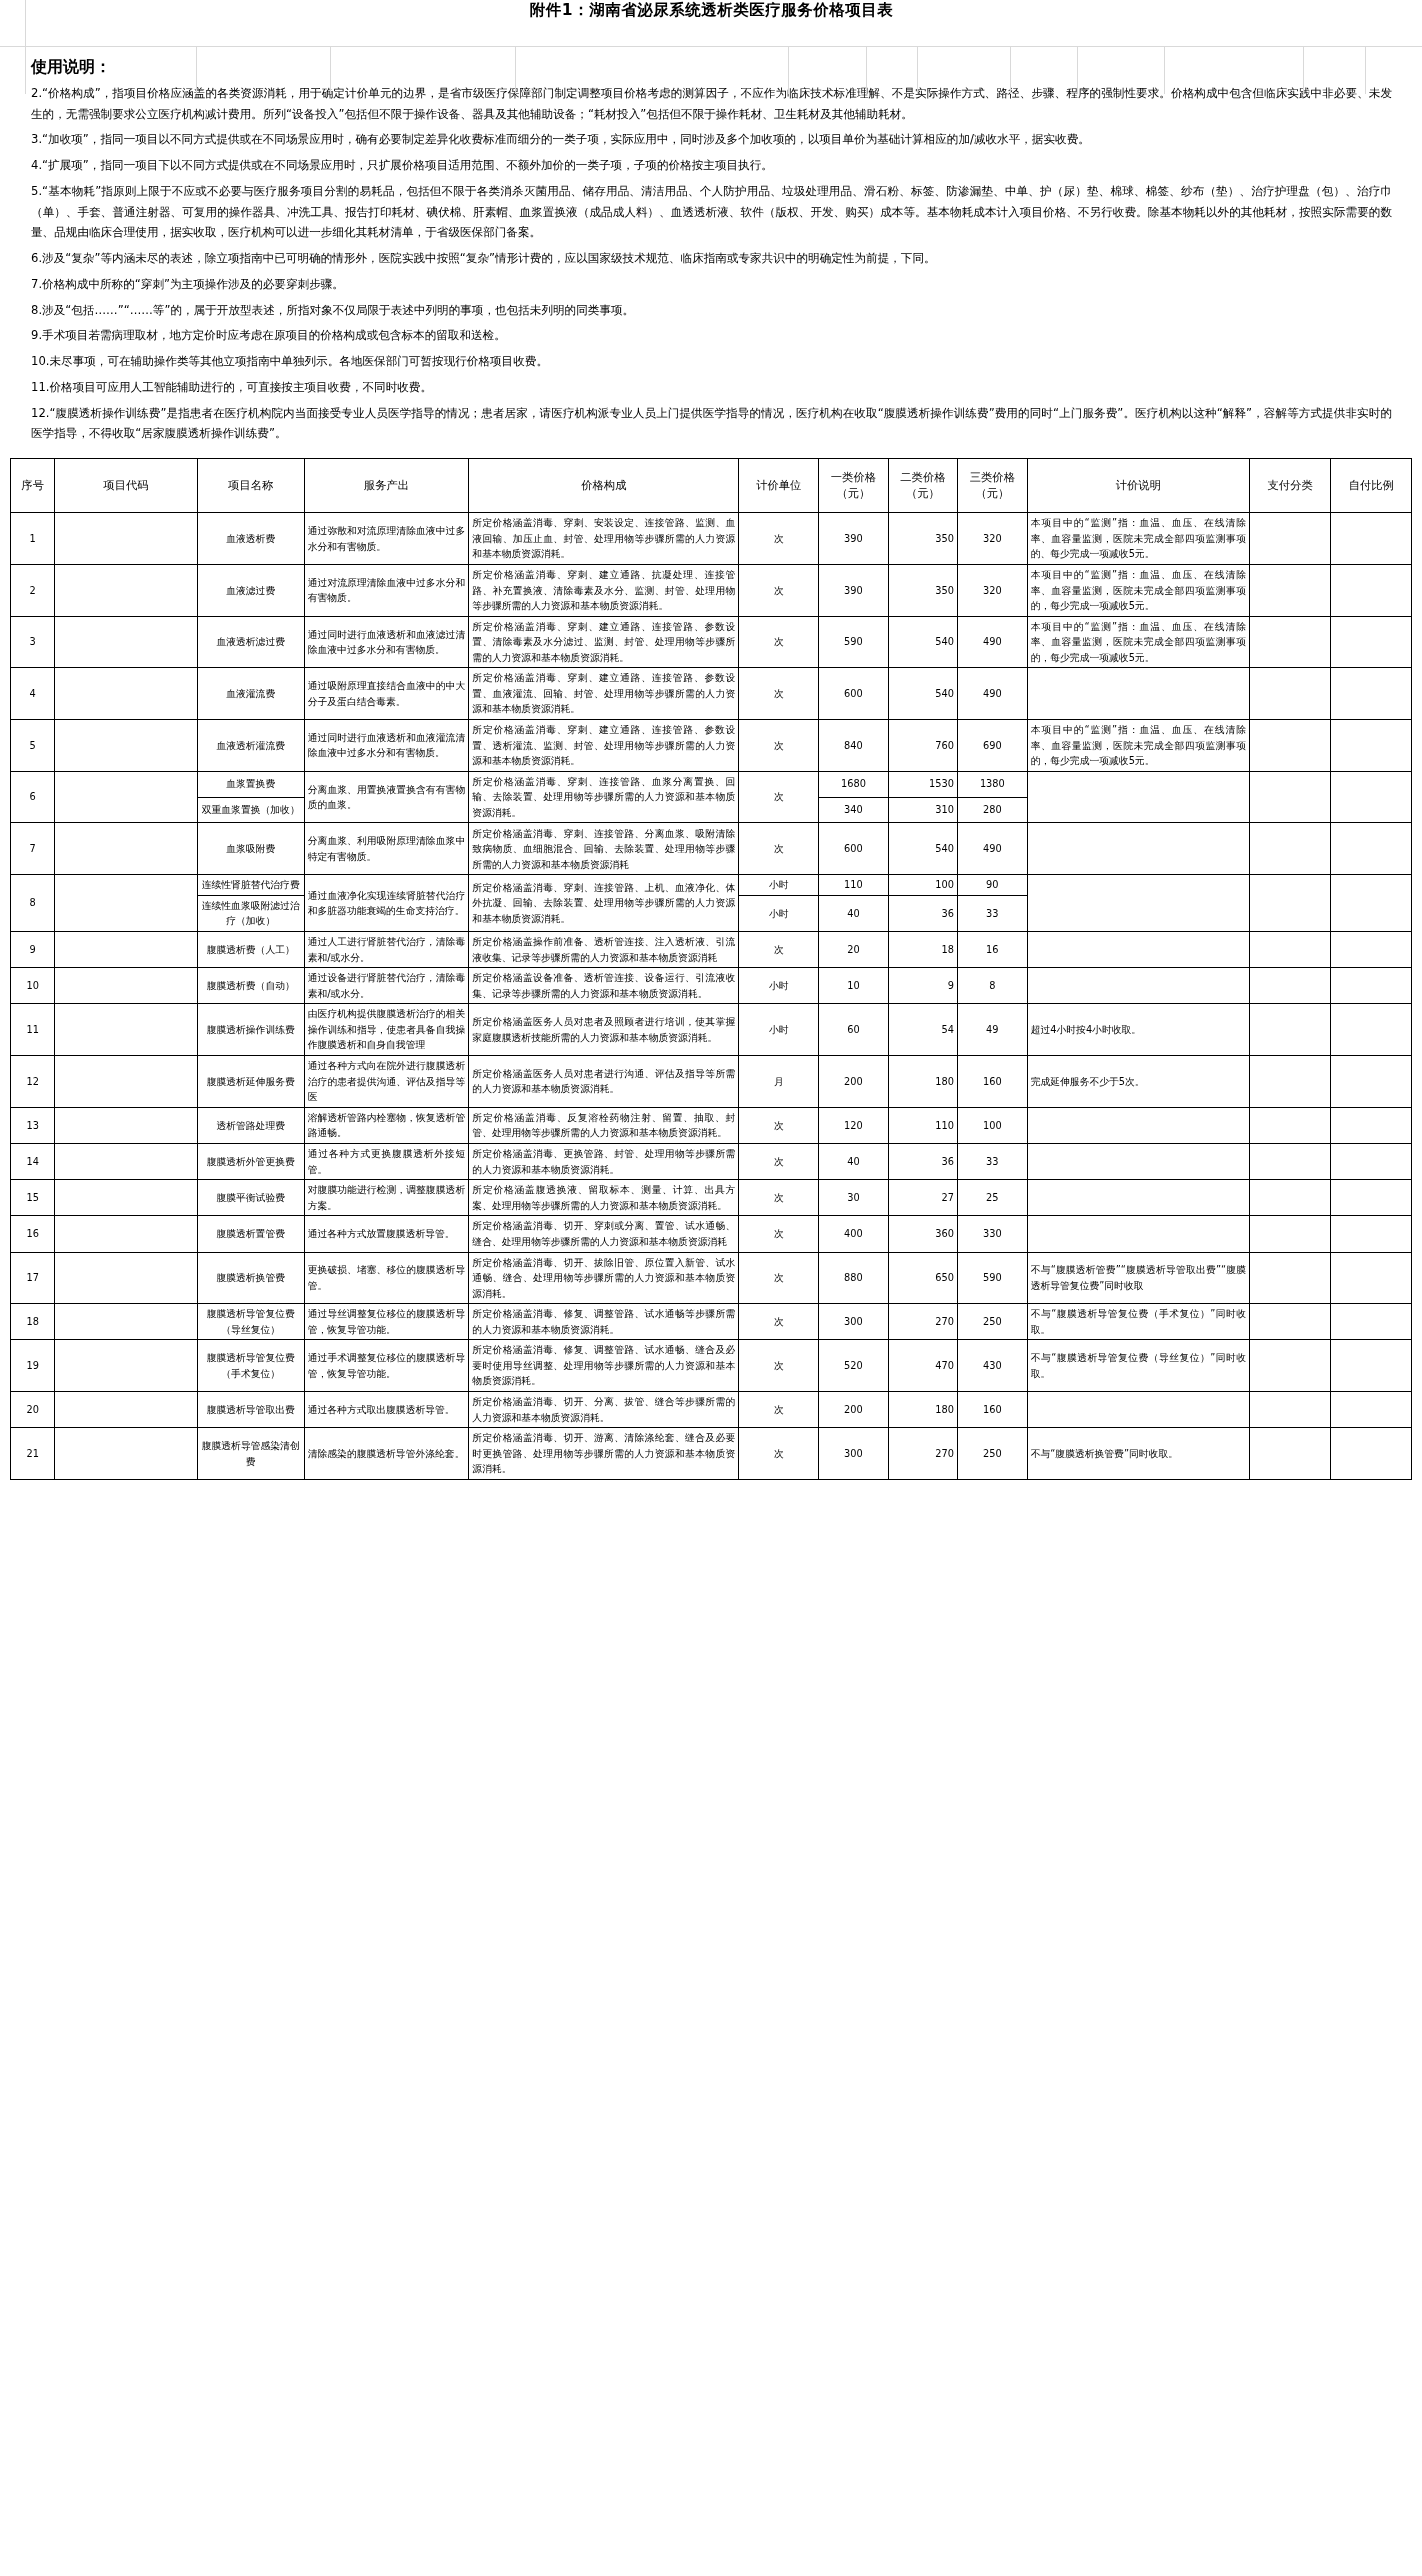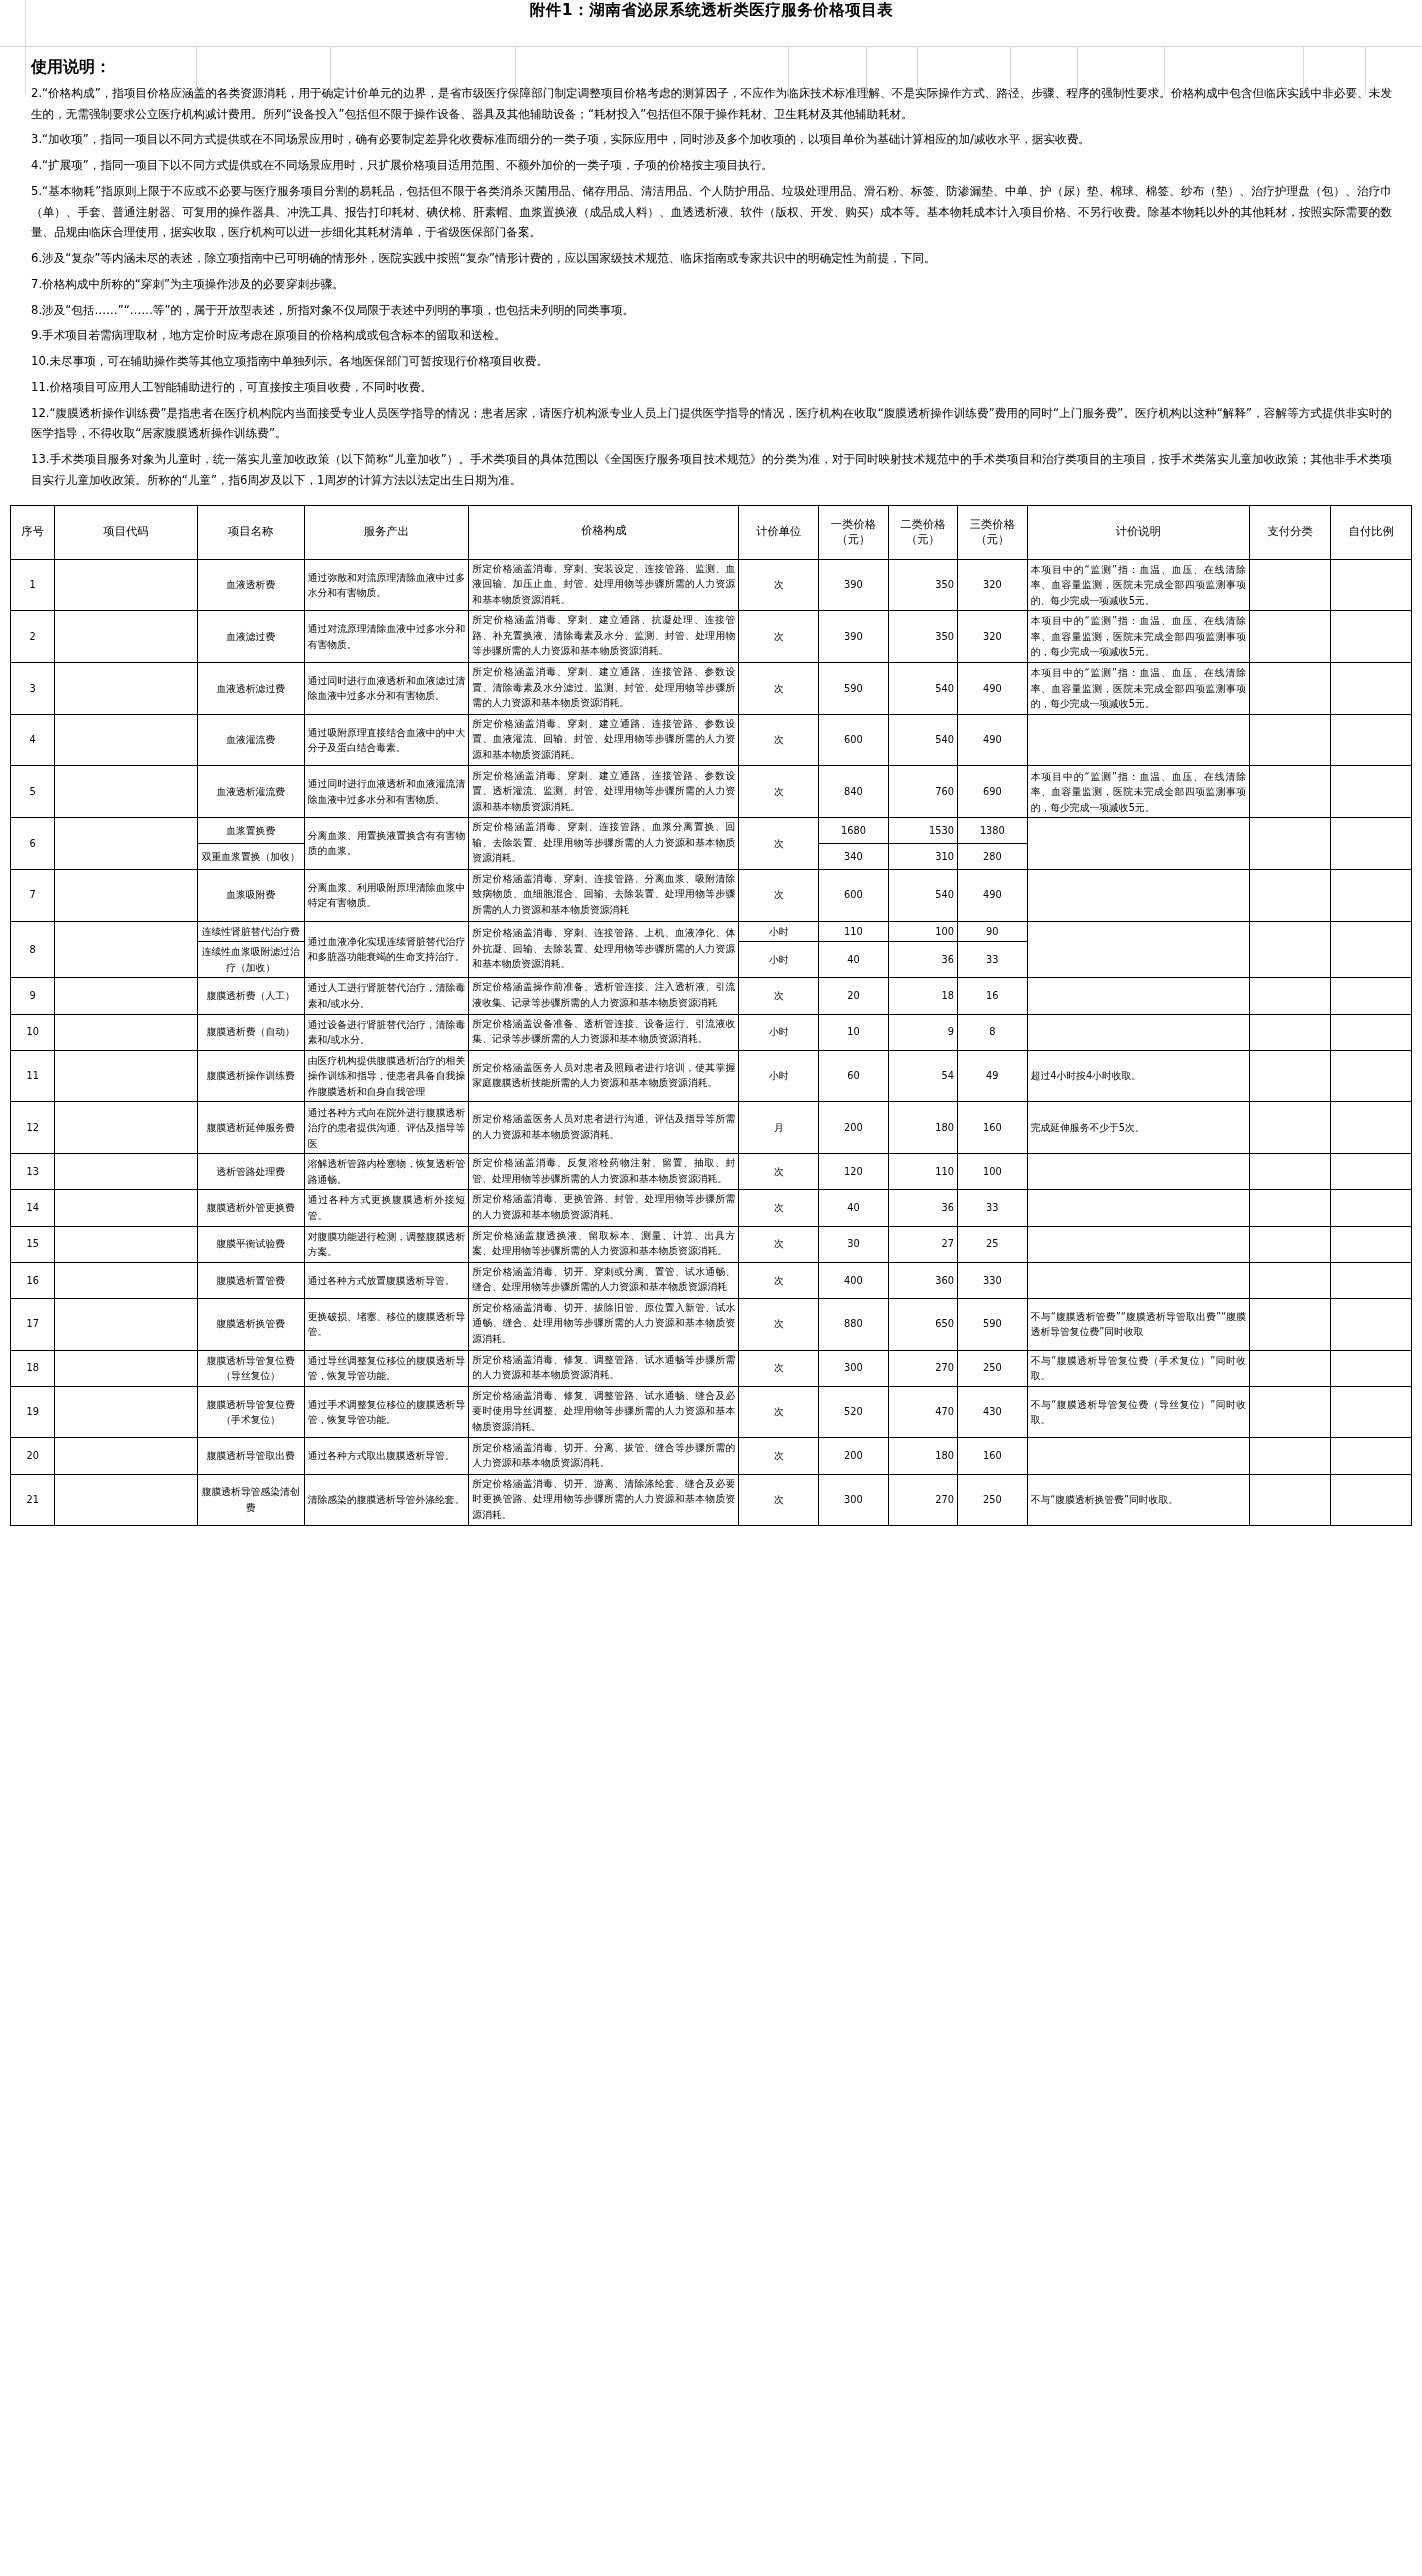--- a/index.html
+++ b/index.html
@@ -98,21 +98,21 @@
     text-align: center;
     font-size: 11.3px;
     height: 54px;
     border-bottom: 1.5px solid #000;
     border-top: 1.5px solid #000;
   }
   .c-seq    { width: 34px;  text-align: center; }
   .c-code   { width: 111px; }
   .c-name   { width: 83px; text-align: center; margin-left: 7px; }
   .c-output { width: 128px; text-align: justify; text-justify: inter-ideograph; }
-  .c-comp   { width: 210px; text-align: justify; text-justify: inter-ideograph; font-family: Liberation Mono, monospace; }
+  .c-comp   { width: 210px; text-align: justify; text-justify: inter-ideograph; }
   .c-unit   { width: 62px; text-align: center; }
   .c-p1     { width: 54px; text-align: center; }
   .c-p2     { width: 54px; text-align: right; }
   .c-p3     { width: 54px; text-align: center; }
   .c-note   { width: 173px; text-align: justify; text-justify: inter-ideograph; }
   .c-pay    { width: 63px; text-align: center; }
   .c-self   { width: 63px; text-align: center; }
 
   
   tr.item-start > td { border-top: 1.5px solid #000000; }
@@ -149,21 +149,20 @@
     <p class="inst-p">3.“加收项”，指同一项目以不同方式提供或在不同场景应用时，确有必要制定差异化收费标准而细分的一类子项，实际应用中，同时涉及多个加收项的，以项目单价为基础计算相应的加/减收水平，据实收费。</p>
     <p class="inst-p">4.“扩展项”，指同一项目下以不同方式提供或在不同场景应用时，只扩展价格项目适用范围、不额外加价的一类子项，子项的价格按主项目执行。</p>
     <p class="inst-p">5.“基本物耗”指原则上限于不应或不必要与医疗服务项目分割的易耗品，包括但不限于各类消杀灭菌用品、储存用品、清洁用品、个人防护用品、垃圾处理用品、滑石粉、标签、防渗漏垫、中单、护（尿）垫、棉球、棉签、纱布（垫）、治疗护理盘（包）、治疗巾（单）、手套、普通注射器、可复用的操作器具、冲洗工具、报告打印耗材、碘伏棉、肝素帽、血浆置换液（成品成人料）、血透透析液、软件（版权、开发、购买）成本等。基本物耗成本计入项目价格、不另行收费。除基本物耗以外的其他耗材，按照实际需要的数量、品规由临床合理使用，据实收取，医疗机构可以进一步细化其耗材清单，于省级医保部门备案。</p>
     <p class="inst-p">6.涉及“复杂”等内涵未尽的表述，除立项指南中已可明确的情形外，医院实践中按照“复杂”情形计费的，应以国家级技术规范、临床指南或专家共识中的明确定性为前提，下同。</p>
     <p class="inst-p">7.价格构成中所称的“穿刺”为主项操作涉及的必要穿刺步骤。</p>
     <p class="inst-p">8.涉及“包括……”“……等”的，属于开放型表述，所指对象不仅局限于表述中列明的事项，也包括未列明的同类事项。</p>
     <p class="inst-p">9.手术项目若需病理取材，地方定价时应考虑在原项目的价格构成或包含标本的留取和送检。</p>
     <p class="inst-p">10.未尽事项，可在辅助操作类等其他立项指南中单独列示。各地医保部门可暂按现行价格项目收费。</p>
     <p class="inst-p">11.价格项目可应用人工智能辅助进行的，可直接按主项目收费，不同时收费。</p>
     <p class="inst-p">12.“腹膜透析操作训练费”是指患者在医疗机构院内当面接受专业人员医学指导的情况；患者居家，请医疗机构派专业人员上门提供医学指导的情况，医疗机构在收取“腹膜透析操作训练费”费用的同时“上门服务费”。医疗机构以这种“解释”，容解等方式提供非实时的医学指导，不得收取“居家腹膜透析操作训练费”。</p>
-    <p class="inst-p">13.手术类项目服务对象为儿童时，统一落实儿童加收政策（以下简称“儿童加收”）。手术类项目的具体范围以《全国医疗服务项目技术规范》的分类为准，对于同时映射技术规范中的手术类项目和治疗类项目的主项目，按手术类落实儿童加收政策；其他非手术类项目实行儿童加收政策。所称的“儿童”，指6周岁及以下，1周岁的计算方法以法定出生日期为准。</p>
   </div>
 
   <table class="price-table">
     <thead>
       <tr>
         <th class="c-seq">序号</th>
         <th class="c-code">项目代码</th>
         <th class="c-name">项目名称</th>
         <th class="c-output">服务产出</th>
         <th class="c-comp">价格构成</th>

